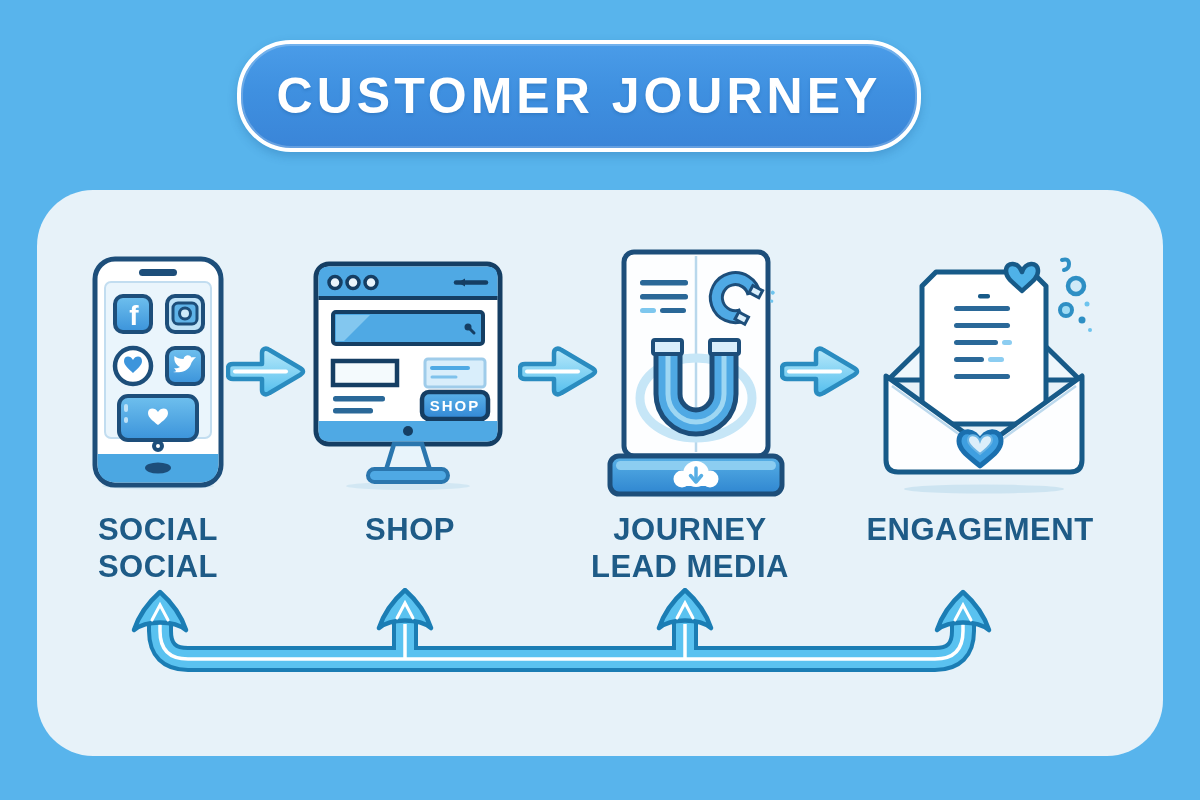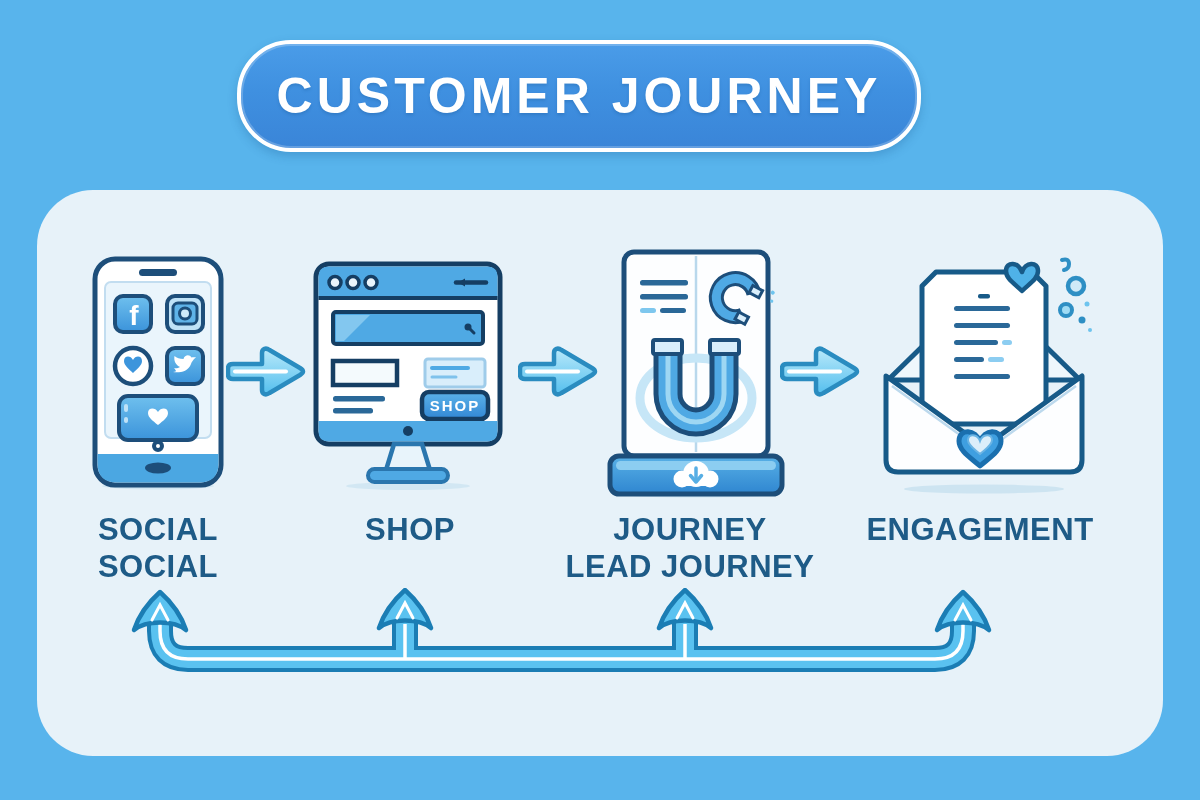--- a/index.html
+++ b/index.html
@@ -237,21 +237,21 @@
 
 <div class="stage-label" style="left:18px">
   <div>SOCIAL</div>
   <div>SOCIAL</div>
 </div>
 <div class="stage-label" style="left:270px">
   <div>SHOP</div>
 </div>
 <div class="stage-label" style="left:550px">
   <div>JOURNEY</div>
-  <div>LEAD JOURNEY</div>
+  <div>LEAD MEDIA</div>
 </div>
 <div class="stage-label" style="left:840px">
   <div>ENGAGEMENT</div>
 </div>
 
 <svg style="left:115px;top:588px" width="900" height="105" viewBox="0 0 900 105">
 
   <g fill="none" stroke="#1b7db4" stroke-width="26">
     <path d="M 45,36 L 45,43 Q 45,71 73,71 L 820,71 Q 848,71 848,43 L 848,36"></path>
     <path d="M 290,71 L 290,34"></path>

